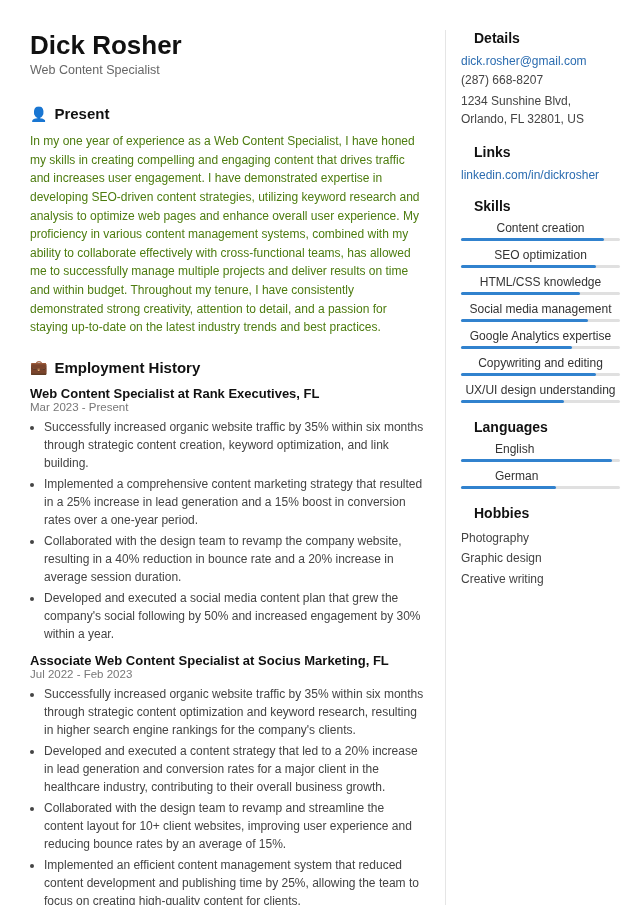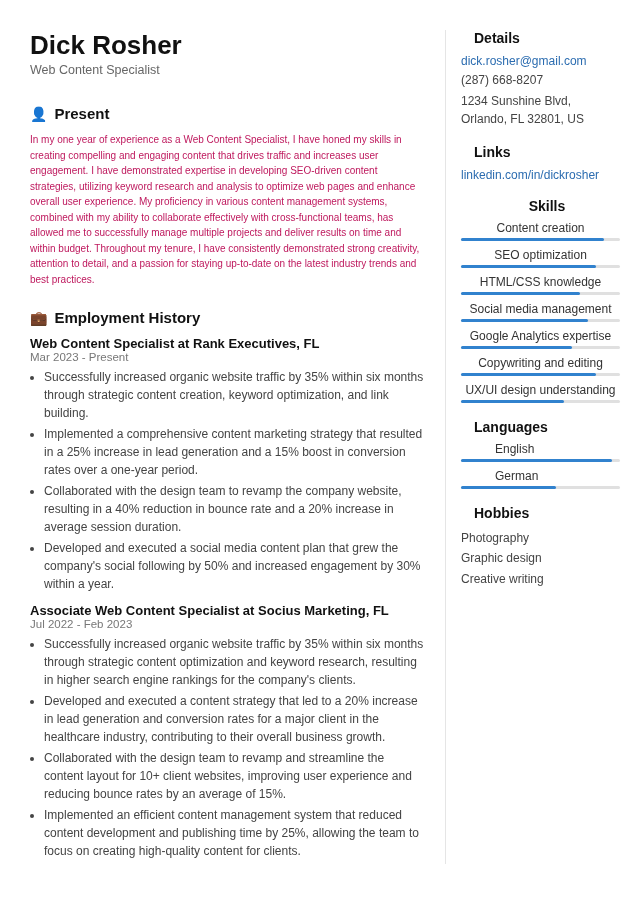--- a/index.html
+++ b/index.html
@@ -55,22 +55,22 @@
       margin-top: 22px;
       border-bottom: none;
     }
     .section-heading .icon {
       font-size: 14px;
       color: #555;
     }
 
     
     .profile-text {
-      font-size: 10px;
-      color: #be185d;
+      font-size: 12px;
+      color: #4d7c0f;
       line-height: 1.55;
     }
 
     
     .job-title-line {
       font-size: 13px;
       font-weight: bold;
       color: #111;
       margin-top: 10px;
     }
@@ -219,21 +219,21 @@
     <div class="right-section-title">Details</div>
     <a class="detail-link" href="#">dick.rosher@gmail.com</a>
     <div class="detail-text">(287) 668-8207</div>
     <div class="detail-text">1234 Sunshine Blvd, Orlando, FL 32801, US</div>
 
     
     <div class="right-section-title" style="margin-top:16px;">Links</div>
     <a class="link-url" href="#">linkedin.com/in/dickrosher</a>
 
     
-    <div class="right-section-title" style="margin-top:16px;text-align:center;">Skills</div>
+    <div class="right-section-title" style="margin-top:16px;">Skills</div>
     <div class="skill-item">
       <div class="skill-name">Content creation</div>
       <div class="skill-bar-bg">
         <div class="skill-bar-fill" style="width:90%"></div>
       </div>
     </div>
     <div class="skill-item">
       <div class="skill-name">SEO optimization</div>
       <div class="skill-bar-bg">
         <div class="skill-bar-fill" style="width:85%"></div>

